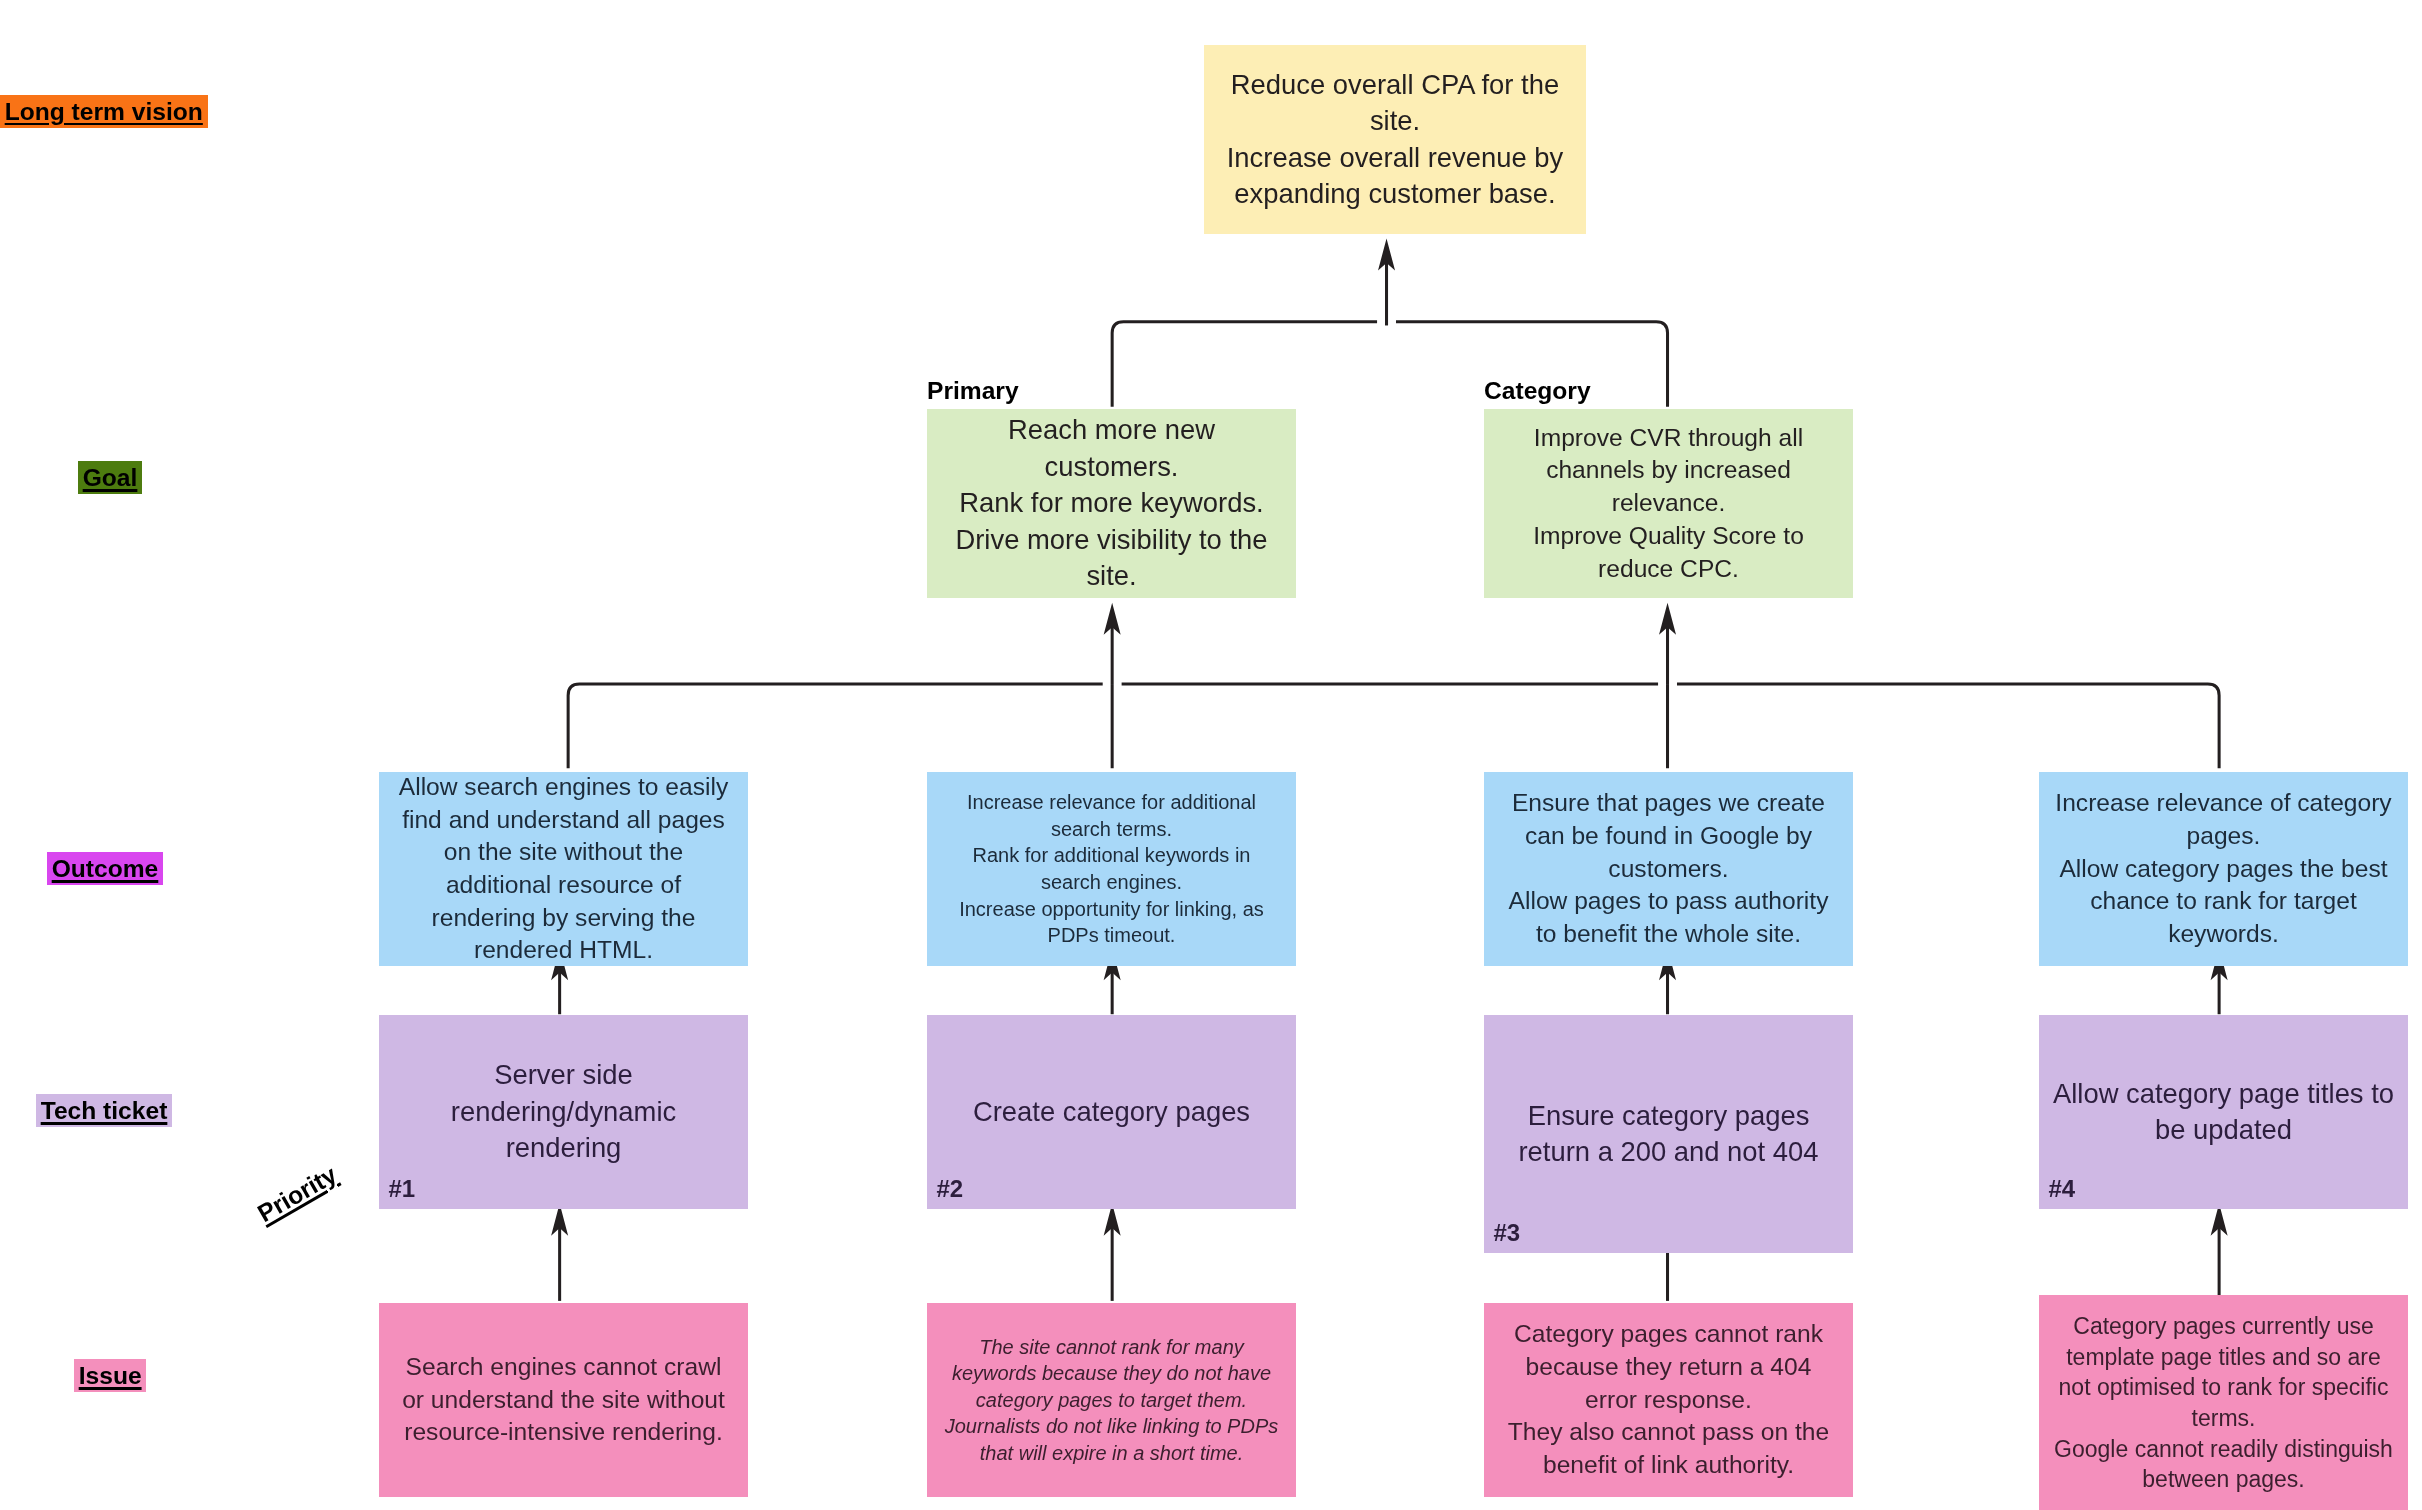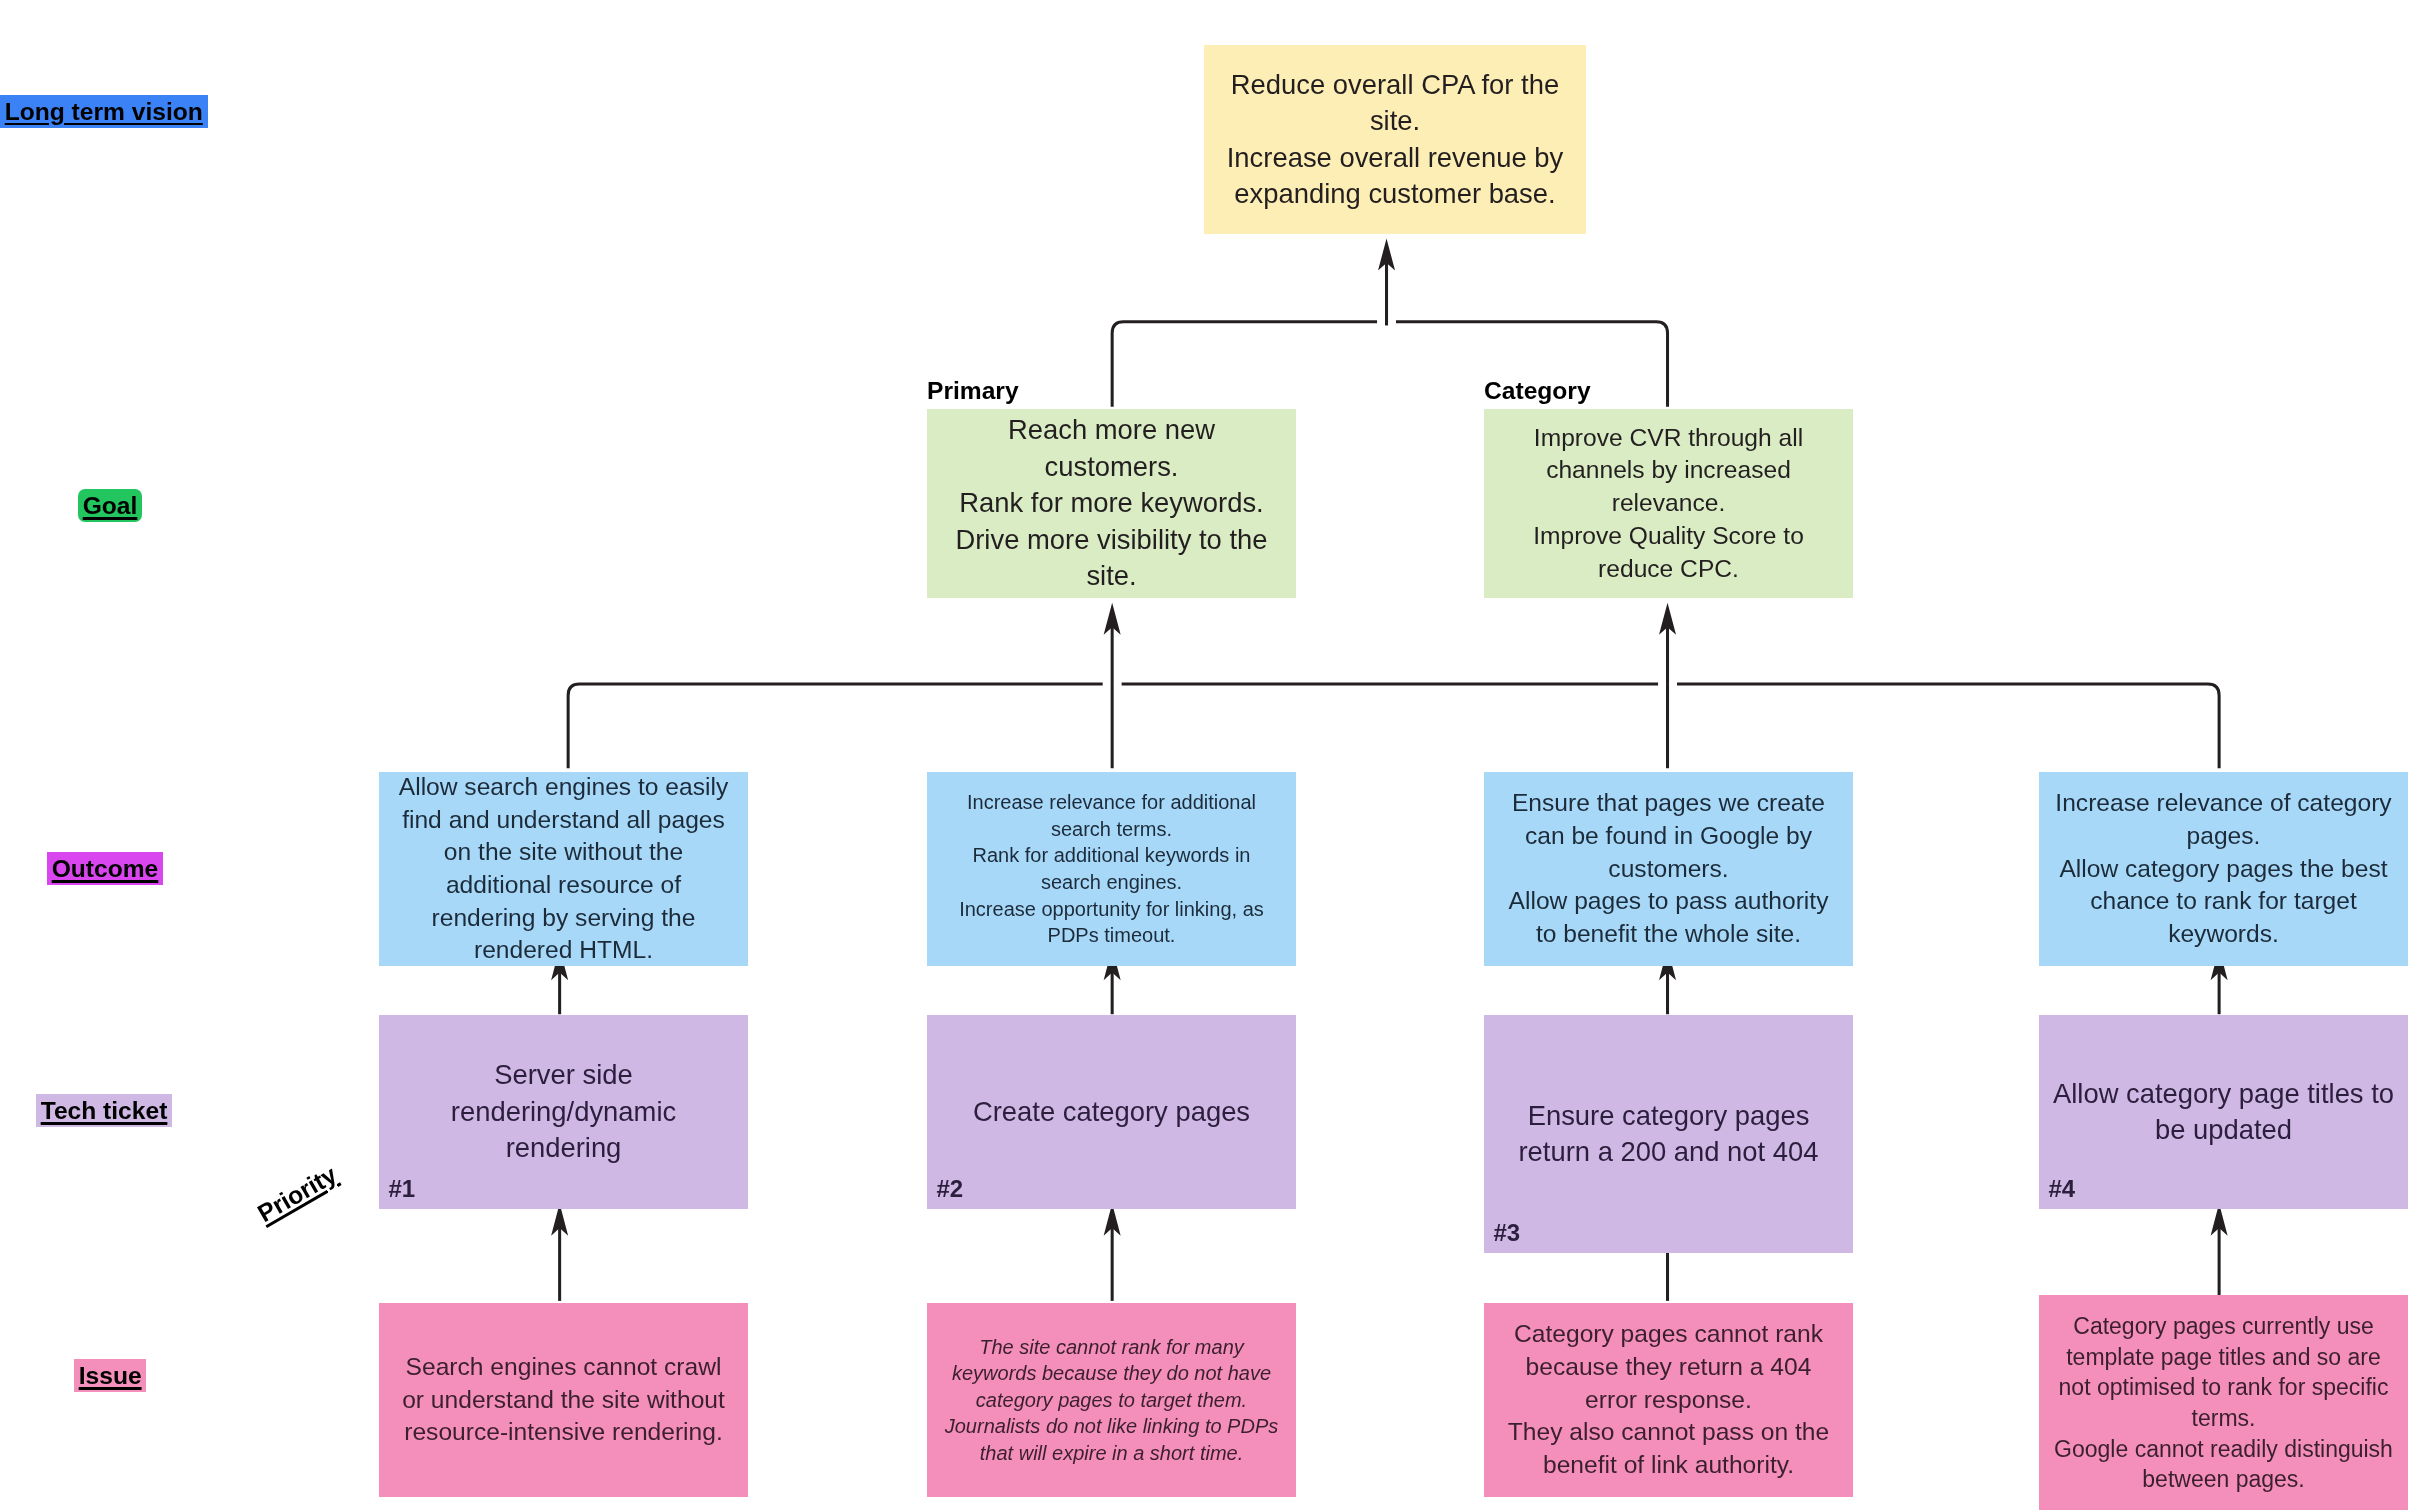--- a/index.html
+++ b/index.html
@@ -32,22 +32,22 @@
     font-weight: bold;
     font-size: 24.6px;
     line-height: 1.2;
     color: #000000;
     text-decoration: underline;
     text-decoration-thickness: 2.8px;
     text-underline-offset: 2.8px;
     padding: 1.9px 4.7px;
     white-space: nowrap;
   }
-  .lbl-vision  { left: 0px;  top: 95px; background: #3b82f6; text-decoration: underline; }
-  .lbl-goal    { left: 78px; top: 489px; background: #22c55e; border-radius: 7px; }
+  .lbl-vision  { left: 0px;  top: 95px; background: #f97316; text-decoration: underline; }
+  .lbl-goal    { left: 78px; top: 461px; background: #4d7c0f; }
   .lbl-outcome { left: 47px; top: 852px; background: #d946ef; }
   .lbl-ticket  { left: 36px; top: 1094px; background: #cfb8e4; }
   .lbl-issue   { left: 74px; top: 1359px; background: #f48fbc; }
 
   .priority-label {
     position: absolute;
     left: 267px;
     top: 1200px;
     font-weight: bold;
     font-size: 24.6px;

